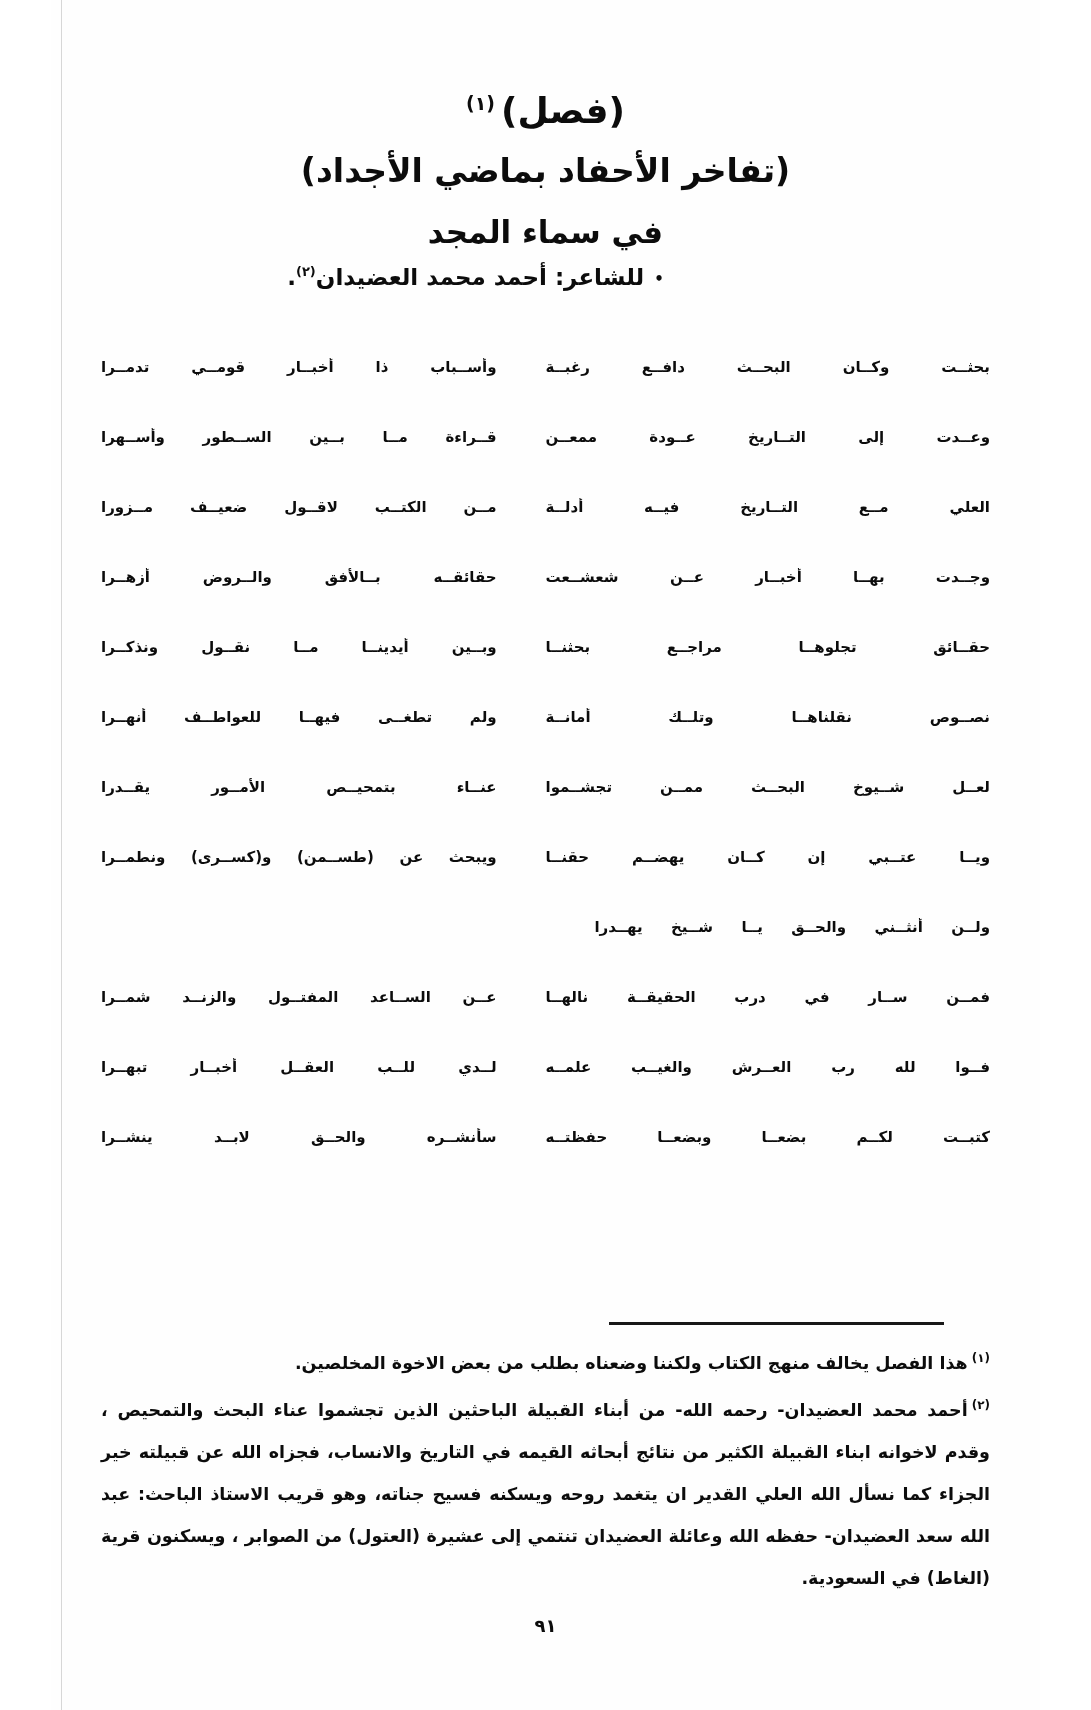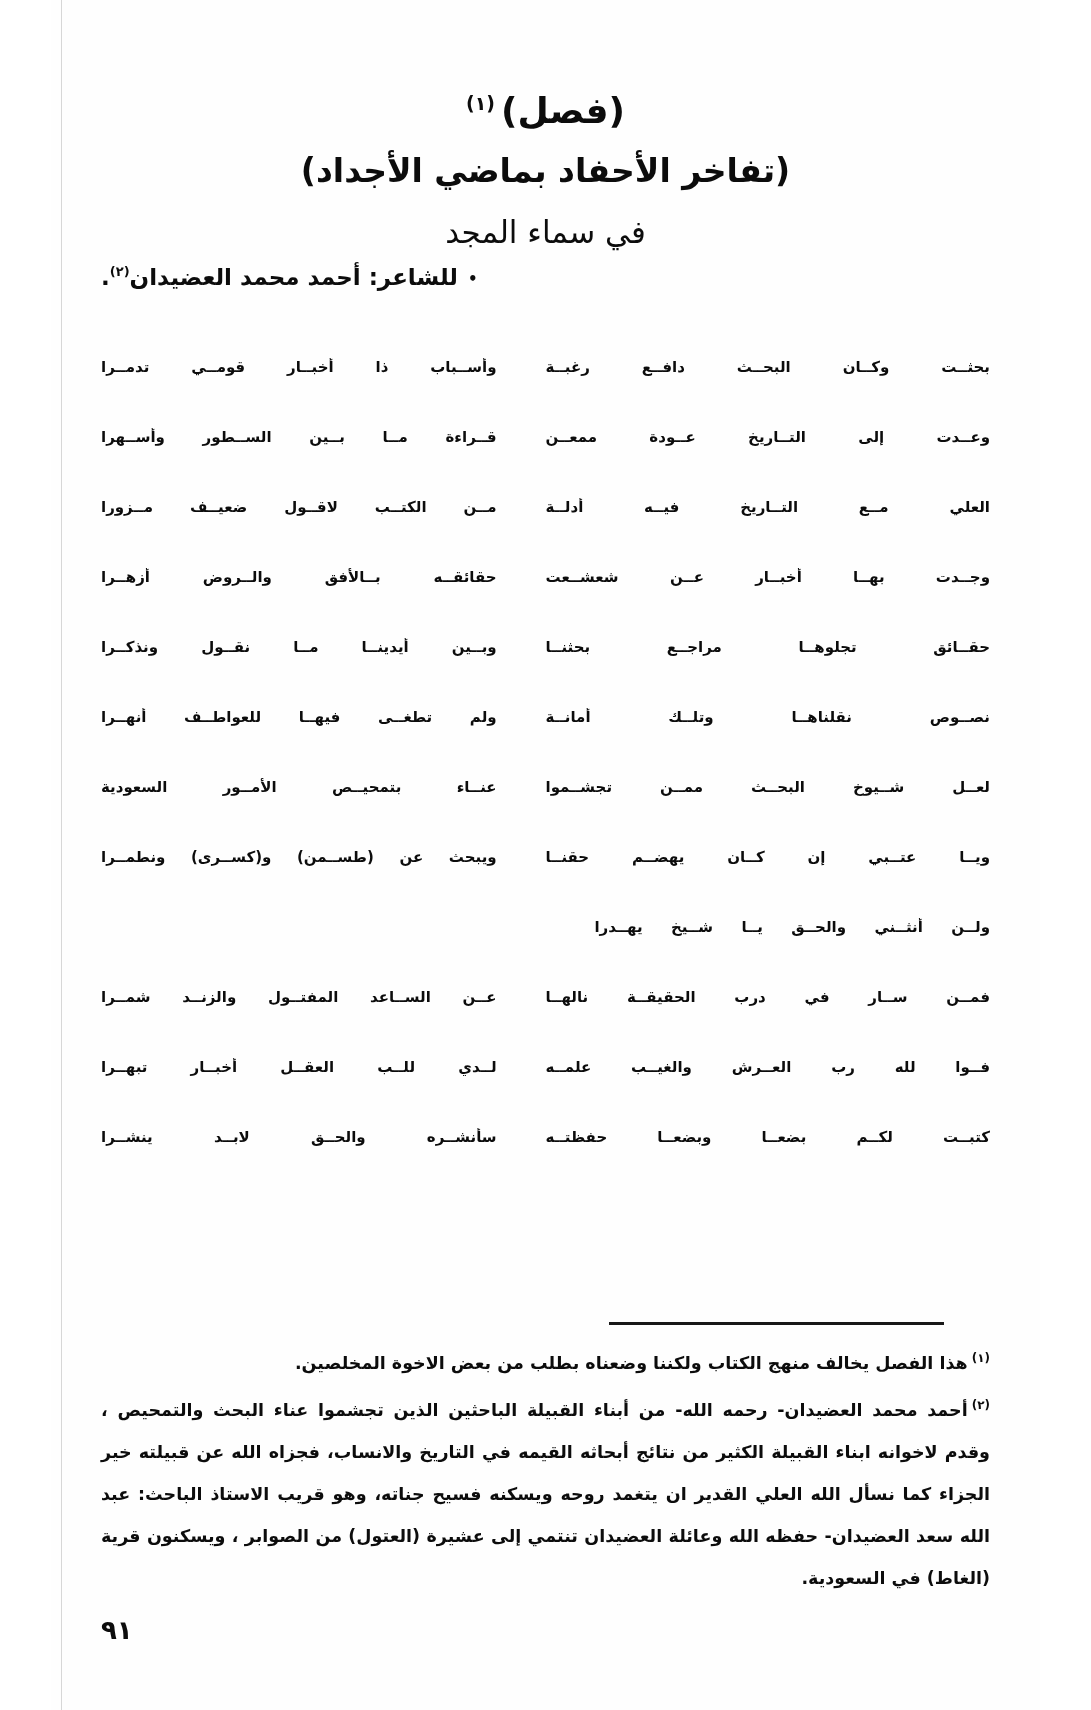--- a/index.html
+++ b/index.html
@@ -18,23 +18,23 @@
   }
   .scan-edge-left {
     position:absolute; left:10px; top:0; width:1px; height:100%;
     background:#d7d7d7;
   }
   
   header { padding-top:90px; text-align:center; }
   .title-1 { font-size:36px; font-weight:700; margin-bottom:20px; }
   .title-1 sup { font-size:19px; vertical-align:super; margin-inline-start:6px; }
   .title-2 { font-size:33px; font-weight:700; margin-bottom:24px; }
-  .title-3 { font-size:31px; font-weight:400; }
+  .title-3 { font-size:31px; font-weight:700; }
   .poet-line {
-    text-align:left; padding-right:140px; font-size:23px; font-weight:700;
+    text-align:center; padding-right:140px; font-size:23px; font-weight:700;
     margin-top:14px;
   }
   .poet-line .bullet { font-size:15px; vertical-align:middle; margin-left:10px; }
   .poet-line sup { font-size:13px; vertical-align:super; }
   
   .poem { margin-top:42px; }
   .verse-row {
     display:flex; justify-content:space-between; align-items:center;
     height:70px;
   }
@@ -51,21 +51,21 @@
     border-top:3px solid #181818;
     margin:150px 46px 12px auto;
   }
   .footnote {
     font-size:17.5px; font-weight:700; line-height:42px;
     text-align:justify; text-align-last:right;
   }
   .footnote sup { font-size:12px; vertical-align:super; margin-inline-end:4px; }
   
   .page-number {
-    text-align:left; font-size:26px; font-weight:700; margin-top:16px;
+    text-align:center; font-size:18px; font-weight:700; margin-top:16px;
   }
 </style>
 </head>
 <body>
 
 <div class="page">
   <div class="scan-edge-left"></div>
 
   <header>
     <div class="title-1">
@@ -104,21 +104,21 @@
       <div class="hemistich second">وبــين أيدينــا مــا نقــول ونذكــرا</div>
     </div>
 
     <div class="verse-row">
       <div class="hemistich first">نصــوص نقلناهــا وتلــك أمانــة</div>
       <div class="hemistich second">ولم تطغــى فيهــا للعواطــف أنهــرا</div>
     </div>
 
     <div class="verse-row">
       <div class="hemistich first">لعــل شــيوخ البحــث ممــن تجشــموا</div>
-      <div class="hemistich second">عنــاء بتمحيــص الأمــور السعودية</div>
+      <div class="hemistich second">عنــاء بتمحيــص الأمــور يقــدرا</div>
     </div>
 
     <div class="verse-row">
       <div class="hemistich first">ويــا عتــبي إن كــان يهضــم حقنــا</div>
       <div class="hemistich second">ويبحث عن (طســمن) و(كســرى) ونطمــرا</div>
     </div>
 
     <div class="verse-row">
       <div class="hemistich second">ولــن أنثــني والحــق يــا شــيخ يهــدرا</div>
     </div>

